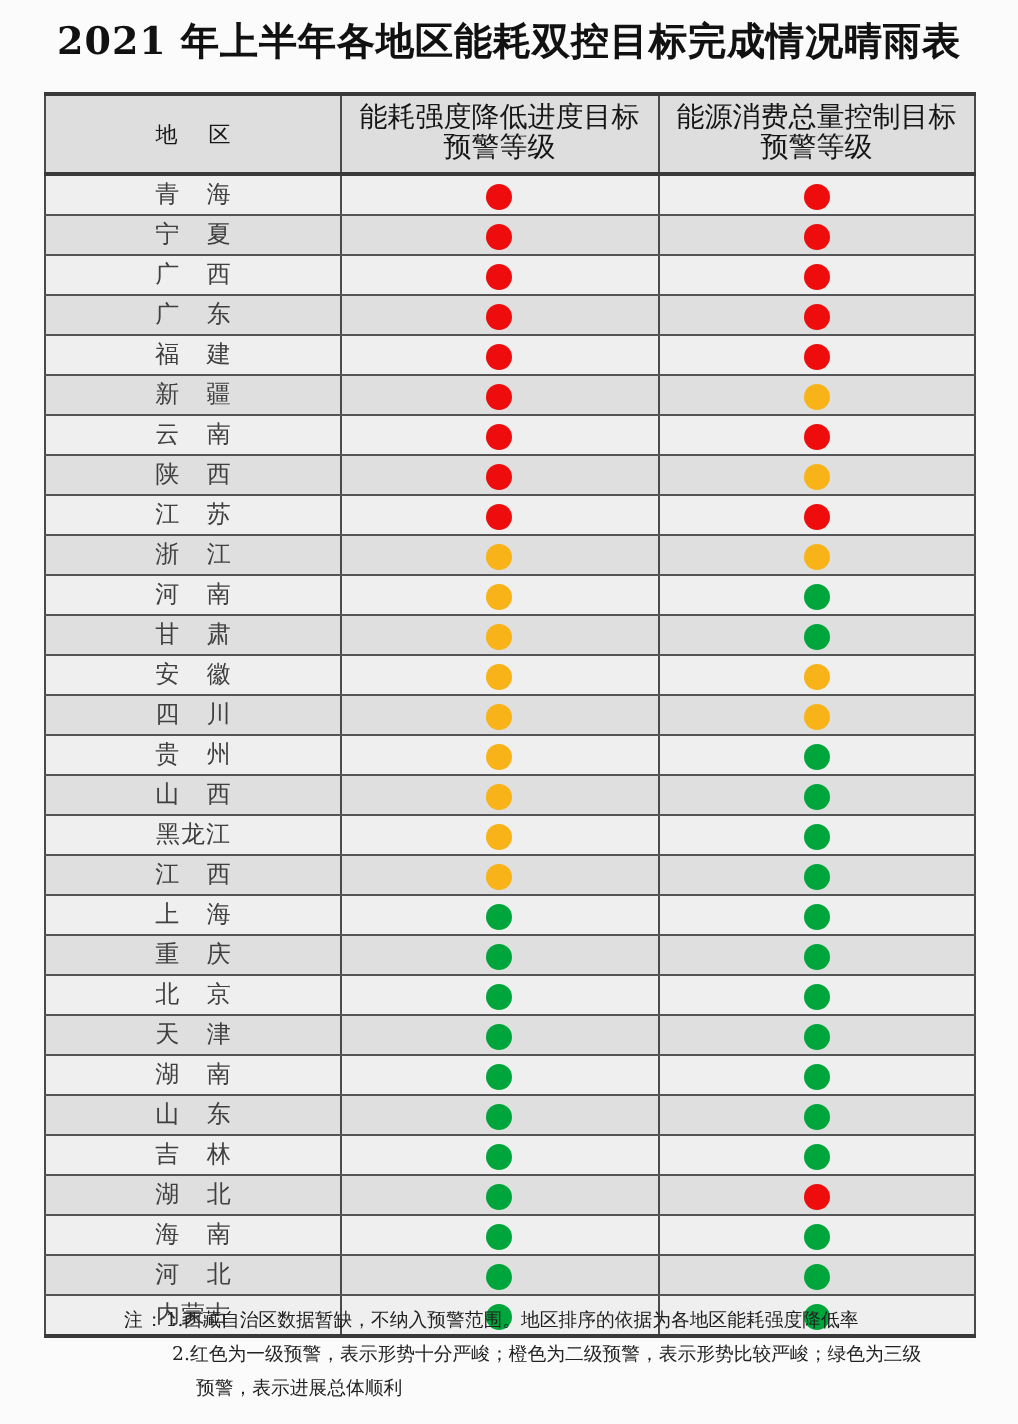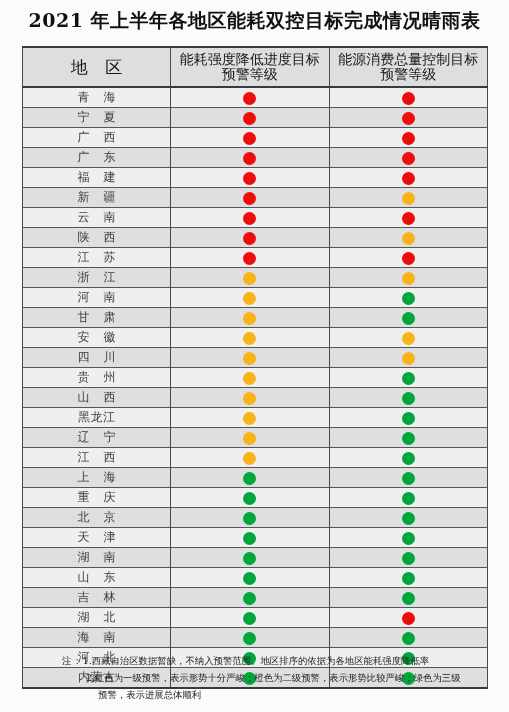--- a/index.html
+++ b/index.html
@@ -60,21 +60,21 @@
     height: 38px;
     font-family: "DejaVu Serif", "Liberation Serif", serif;
     font-weight: normal;
     font-size: 14px;
     line-height: 15px;
     color: #161616;
     border-top: 2.2px solid #3a3a3a;
     border-bottom: 2.2px solid #3a3a3a;
   }
   table.sheet thead th.region-head {
-    font-size: 17px;
+    font-size: 11px;
     letter-spacing: 6px;
     text-indent: 6px;
   }
   table.sheet tbody tr { height: 18.55px; }
   table.sheet tbody td {
     height: 18.55px;
     border-top: 1.5px solid #555555;
     border-bottom: 1.5px solid #555555;
   }
   table.sheet tbody tr:nth-child(odd) td { background: #efefef; }
@@ -223,25 +223,20 @@
           <td class="region-cell">山 西</td>
           <td><span class="dot yellow"></span></td>
           <td><span class="dot green"></span></td>
         </tr>
         <tr>
           <td class="region-cell tight">黑龙江</td>
           <td><span class="dot yellow"></span></td>
           <td><span class="dot green"></span></td>
         </tr>
         <tr>
-          <td class="region-cell">辽 宁</td>
-          <td><span class="dot yellow"></span></td>
-          <td><span class="dot green"></span></td>
-        </tr>
-        <tr>
           <td class="region-cell">江 西</td>
           <td><span class="dot yellow"></span></td>
           <td><span class="dot green"></span></td>
         </tr>
         <tr>
           <td class="region-cell">上 海</td>
           <td><span class="dot green"></span></td>
           <td><span class="dot green"></span></td>
         </tr>
         <tr>

